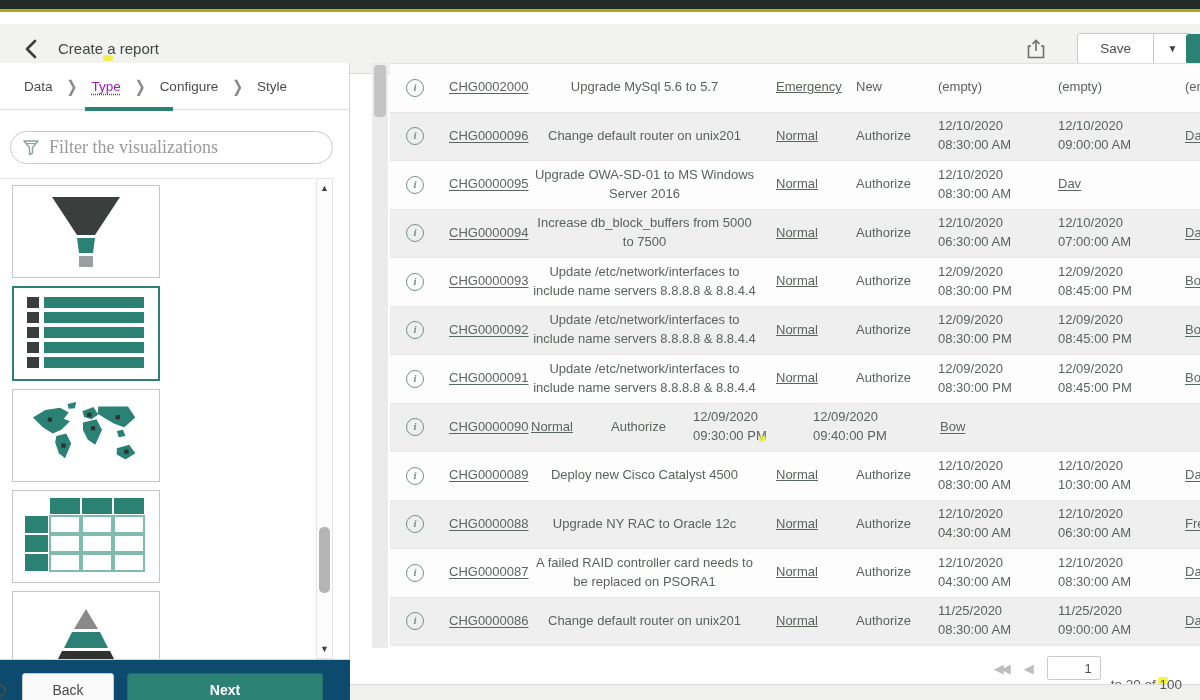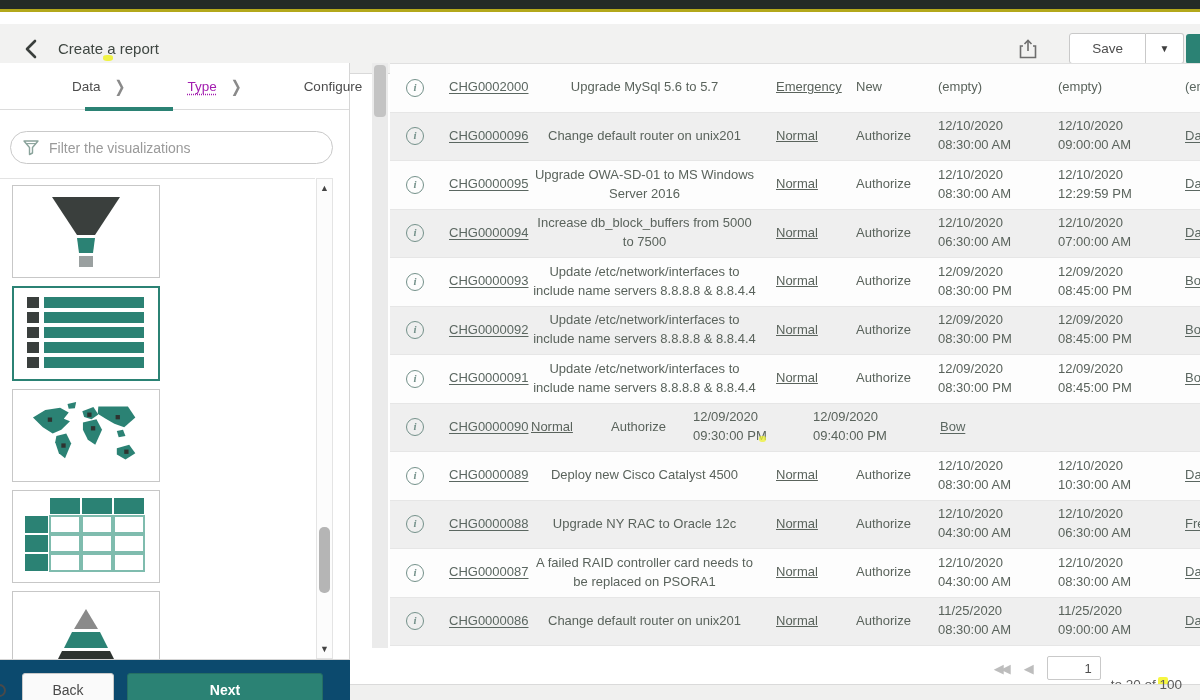--- a/index.html
+++ b/index.html
@@ -8,35 +8,35 @@
   .screen { position:relative; width:1200px; height:700px; overflow:hidden; background:#fff; }
 
   
   .topbar { position:absolute; top:0; left:0; width:1200px; height:9px; background:#232b26; }
   .topbar-line { position:absolute; top:9px; left:0; width:1200px; height:3px; background:#b3a81b; }
   .header { position:absolute; top:24px; left:0; width:1200px; height:50px; background:#f2f2f1; border-bottom:1px solid #d9d9d9; display:flex; align-items:center; }
   .back-btn { margin-left:18px; width:26px; height:26px; display:flex; align-items:center; justify-content:center; cursor:pointer; }
   .page-title { margin-left:14px; font-size:15px; color:#3f4742; }
   .header-spacer { flex:1; }
   .share-btn { width:30px; height:30px; display:flex; align-items:center; justify-content:center; margin-right:26px; cursor:pointer; }
-  .save-split { display:flex; margin-right:16px; }
+  .save-split { display:flex; margin-right:8px; }
   .save-btn { background:#fff; border:1px solid #c9c9c9; border-radius:3px 0 0 3px; padding:7px 22px; font-size:13.5px; color:#4e4e4e; cursor:pointer; }
   .save-caret { background:#fff; border:1px solid #c9c9c9; border-left:none; border-radius:0 3px 3px 0; width:38px; display:flex; align-items:center; justify-content:center; color:#3f3f3f; font-size:10px; cursor:pointer; }
   .edge-teal-btn { position:absolute; right:-6px; top:10px; width:20px; height:30px; background:#2b8274; border-radius:3px 0 0 3px; cursor:pointer; }
 
   
   .left-panel { position:absolute; top:63px; left:0; width:350px; height:596px; background:#fff; border-right:1px solid #d6d6d6; }
   .steps { height:47px; display:flex; align-items:center; padding:0 24px; border-bottom:1px solid #dcdcdc; position:relative; }
-  .step { font-size:13.5px; color:#4c4c4c; cursor:pointer;margin-left:48px; }
+  .step { font-size:13.5px; color:#4c4c4c; cursor:pointer; }
   .step.active { color:#a21caf; text-decoration:underline dotted; text-underline-offset:3px; }
   .step-chev { color:#8a8a8a; font-size:13px; margin:0 14px; font-weight:bold; transform:scaleY(1.25); }
   .step-indicator { position:absolute; left:85px; bottom:-2px; width:88px; height:4px; background:#2b8274; }
   .filter-wrap { margin:21px 10px 0 10px; }
   .filter-input { width:323px; height:33px; border:1px solid #c9c9c9; border-radius:17px; display:flex; align-items:center; padding:0 12px; background:#fff; }
-  .filter-input input { border:none; outline:none; flex:1; font-size:14px; color:#c2410c; background:transparent; font-family:Liberation Sans, sans-serif; }
+  .filter-input input { border:none; outline:none; flex:1; font-size:18px; color:#c2410c; background:transparent; font-family:Liberation Serif, serif; }
   .filter-input input::placeholder { color:#9a9a9a; }
   .filter-funnel { margin-right:10px; display:flex; }
 
   .viz-list { position:absolute; top:115px; left:0; width:315px; height:481px; overflow:hidden; border-top:1px solid #e3e3e3; padding:6px 0 0 12px; }
   .viz-card { width:148px; height:93px; border:1px solid #c7c7c7; background:#fff; margin-bottom:8px; display:flex; align-items:center; justify-content:center; cursor:pointer; }
   .viz-card.selected { border:2px solid #2b8274; height:95px; }
   .panel-scrollbar { position:absolute; top:115px; right:16px; width:17px; height:481px; background:#fcfcfc; border:1px solid #e4e4e4; }
   .sb-arrow { position:absolute; left:0; width:15px; text-align:center; font-size:9px; color:#444; cursor:pointer; }
   .sb-arrow.up { top:4px; } .sb-arrow.down { bottom:4px; }
   .panel-thumb { position:absolute; left:2px; top:348px; width:11px; height:66px; background:#b5b5b5; border-radius:5px; cursor:pointer; }
@@ -264,21 +264,20 @@
 
     <div class="row">
       <div class="cell col-info">
             <span class="info-icon">i</span>
           </div>
       <div class="cell col-num"><span class="chg-link">CHG0000095</span></div>
       <div class="cell col-desc">Upgrade OWA-SD-01 to MS Windows Server 2016</div>
       <div class="cell col-type">Normal</div>
       <div class="cell col-state">Authorize</div>
       <div class="cell col-start">12/10/2020 08:30:00 AM</div>
-      <div class="cell col-end">12/10/2020 12:29:59 PM</div>
       <div class="cell col-assigned"><span class="assigned-link">Dav</span></div>
     </div>
 
     <div class="row">
       <div class="cell col-info">
             <span class="info-icon">i</span>
           </div>
       <div class="cell col-num"><span class="chg-link">CHG0000094</span></div>
       <div class="cell col-desc">Increase db_block_buffers from 5000 to 7500</div>
       <div class="cell col-type">Normal</div>

